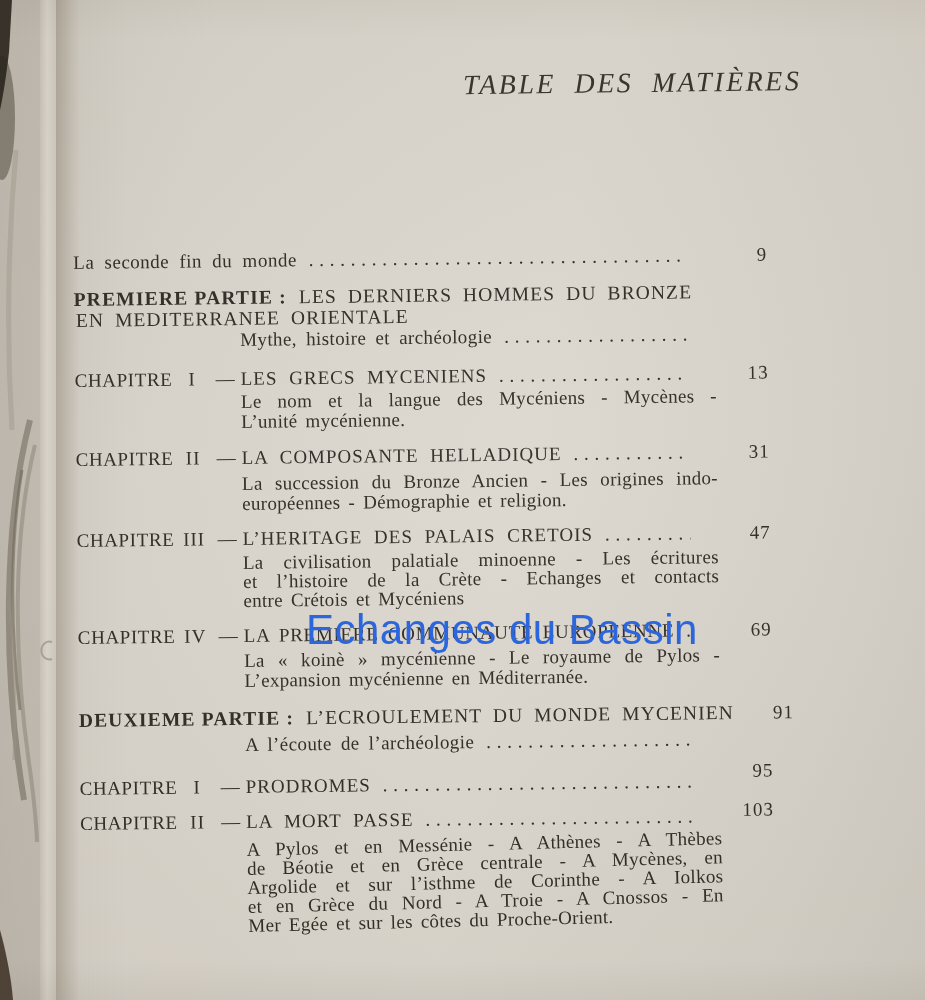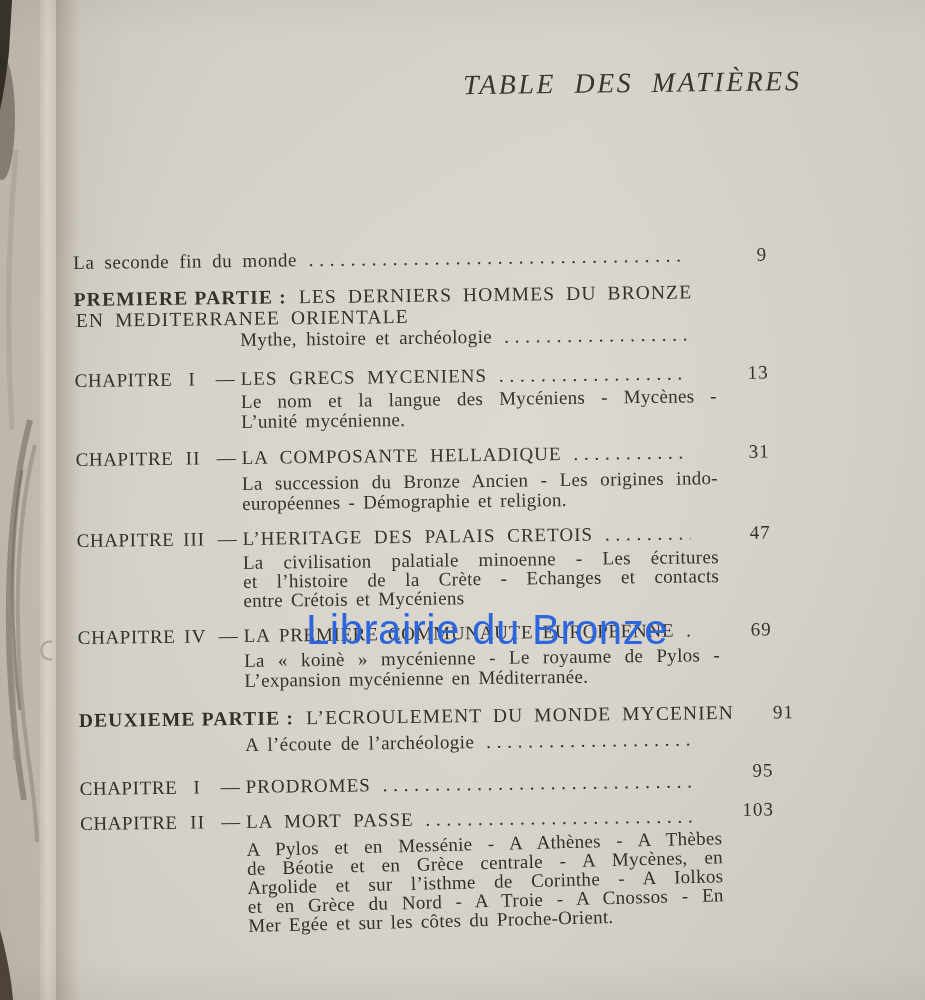--- a/index.html
+++ b/index.html
@@ -194,15 +194,15 @@
       <div class="dl">de Béotie et en Grèce centrale - A Mycènes, en</div>
       <div class="dl">Argolide et sur l’isthme de Corinthe - A Iolkos</div>
       <div class="dl">et en Grèce du Nord - A Troie - A Cnossos - En</div>
       <div class="dl last">Mer Egée et sur les côtes du Proche-Orient.</div>
     </div>
 
   </div>
 
   <div class="vignette"></div>
 
-  <div class="watermark" style="color: rgb(43, 102, 221);">Librairie du Bronze</div>
+  <div class="watermark" style="color: rgb(43, 102, 221);">Echanges du Bassin</div>
 
 </div>
 
 </body></html>

